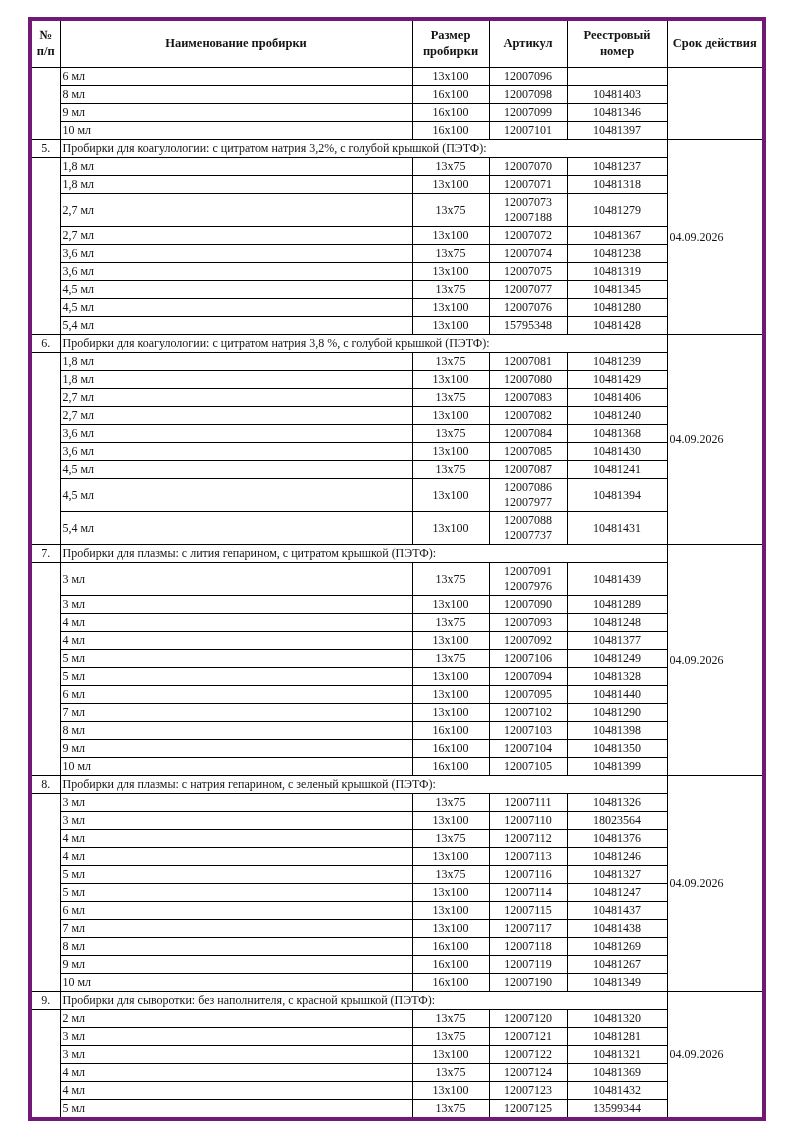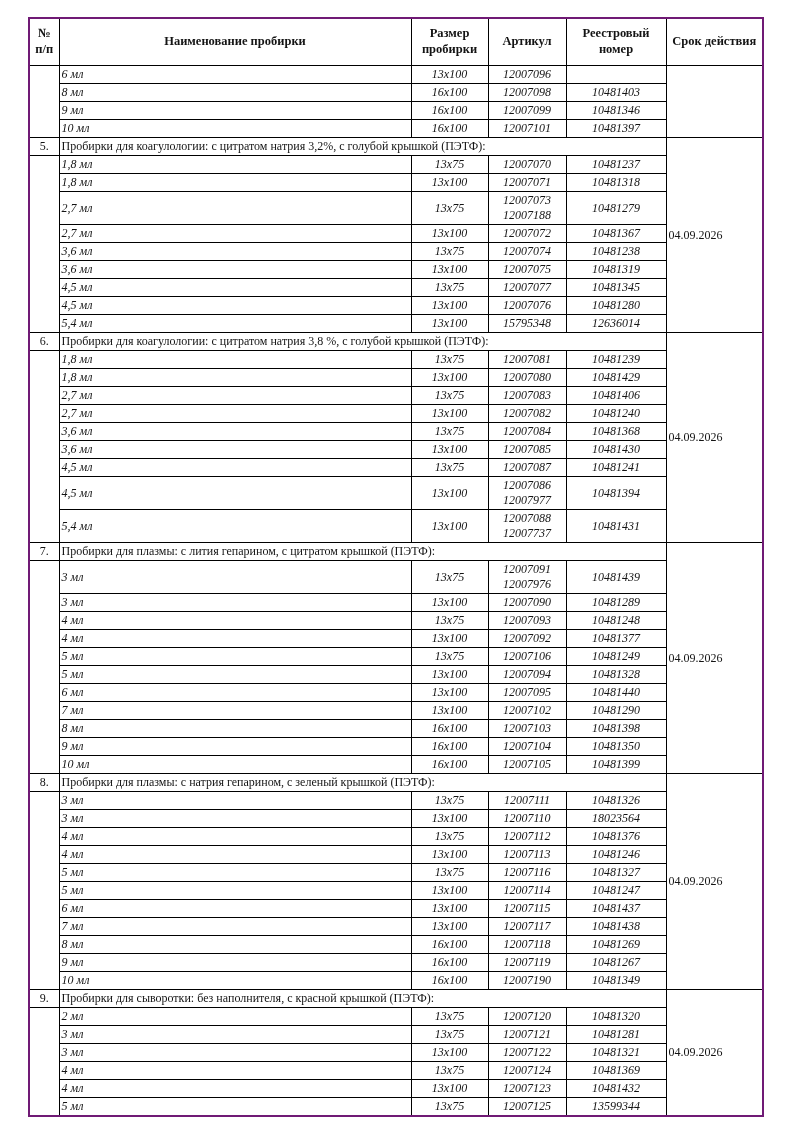--- a/index.html
+++ b/index.html
@@ -16,21 +16,21 @@
     width: 800px;
     height: 1131px;
     background: #ffffff;
     overflow: hidden;
   }
   table.reg-table {
     border-collapse: collapse;
     table-layout: fixed;
     margin: 17px 0 0 28px;
     width: 734px;
-    border: 2px solid #701a75;
+    border: 4px solid #701a75;
   }
   table.reg-table th,
   table.reg-table td {
     border: 1px solid #000000;
     font-size: 12px;
     line-height: 1.25;
     padding: 1px 2px;
     vertical-align: middle;
     overflow: hidden;
   }
@@ -52,21 +52,21 @@
   td.cell-size,
   td.cell-article,
   td.cell-registry { text-align: center; }
   td.cell-article  { white-space: pre-line; }
   td.cell-validity { text-align: left; }
   td.section-title {
     font-weight: normal;
     text-align: left;
     font-size: 12.5px;
   }
-  tr.data-row { height: 17px; font-style: italic; }
+  tr.data-row { height: 17px; }
   tr.section-row { height: 18px; }
 </style>
 </head>
 <body>
 
 <div class="page">
   <table class="reg-table">
     <colgroup>
       <col class="c-num">
         <col class="c-name">
@@ -164,21 +164,21 @@
         <tr class="data-row">
           <td class="cell-name">4,5 мл</td>
           <td class="cell-size">13x100</td>
           <td class="cell-article">12007076</td>
           <td class="cell-registry">10481280</td>
         </tr>
         <tr class="data-row">
           <td class="cell-name">5,4 мл</td>
           <td class="cell-size">13x100</td>
           <td class="cell-article">15795348</td>
-          <td class="cell-registry">12636014</td>
+          <td class="cell-registry">10481428</td>
         </tr>
         <tr class="section-row">
           <td class="cell-num">6.</td>
           <td class="section-title" colspan="4">Пробирки для коагулологии: с цитратом натрия 3,8 %, с голубой крышкой (ПЭТФ):</td>
           <td class="cell-validity" rowspan="10">04.09.2026</td>
         </tr>
         <tr class="data-row">
           <td class="cell-num" rowspan="9"></td>
           <td class="cell-name">1,8 мл</td>
           <td class="cell-size">13x75</td>

